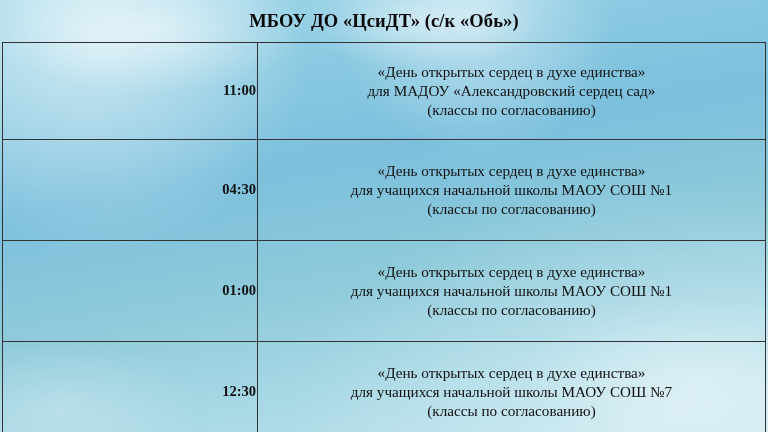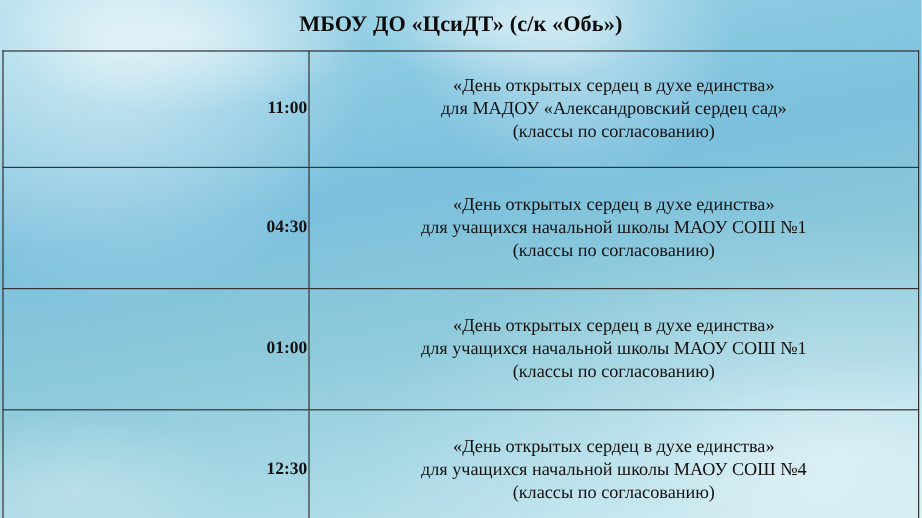--- a/index.html
+++ b/index.html
@@ -115,19 +115,19 @@
         <td class="desc-cell">
           <span class="desc-line">«День открытых сердец в духе единства»</span>
           <span class="desc-line">для учащихся начальной школы МАОУ СОШ №1</span>
           <span class="desc-line">(классы по согласованию)</span>
         </td>
       </tr>
       <tr class="row-3">
         <td class="time-cell">12:30</td>
         <td class="desc-cell">
           <span class="desc-line">«День открытых сердец в духе единства»</span>
-          <span class="desc-line">для учащихся начальной школы МАОУ СОШ №4</span>
+          <span class="desc-line">для учащихся начальной школы МАОУ СОШ №7</span>
           <span class="desc-line">(классы по согласованию)</span>
         </td>
       </tr>
     </tbody>
   </table>
 </div>
 
 </body></html>

